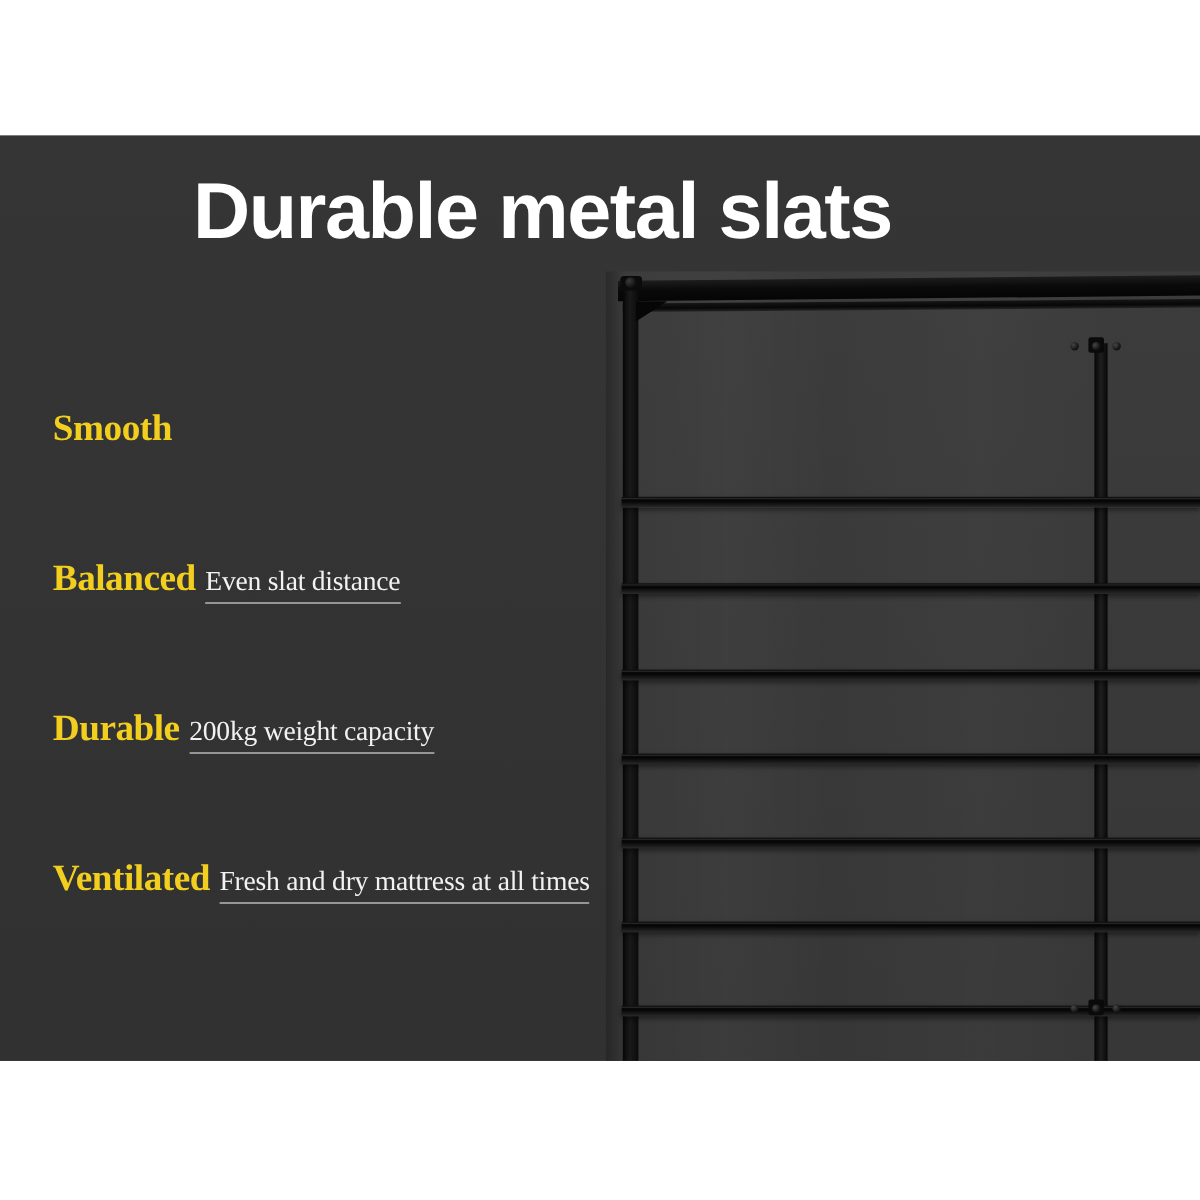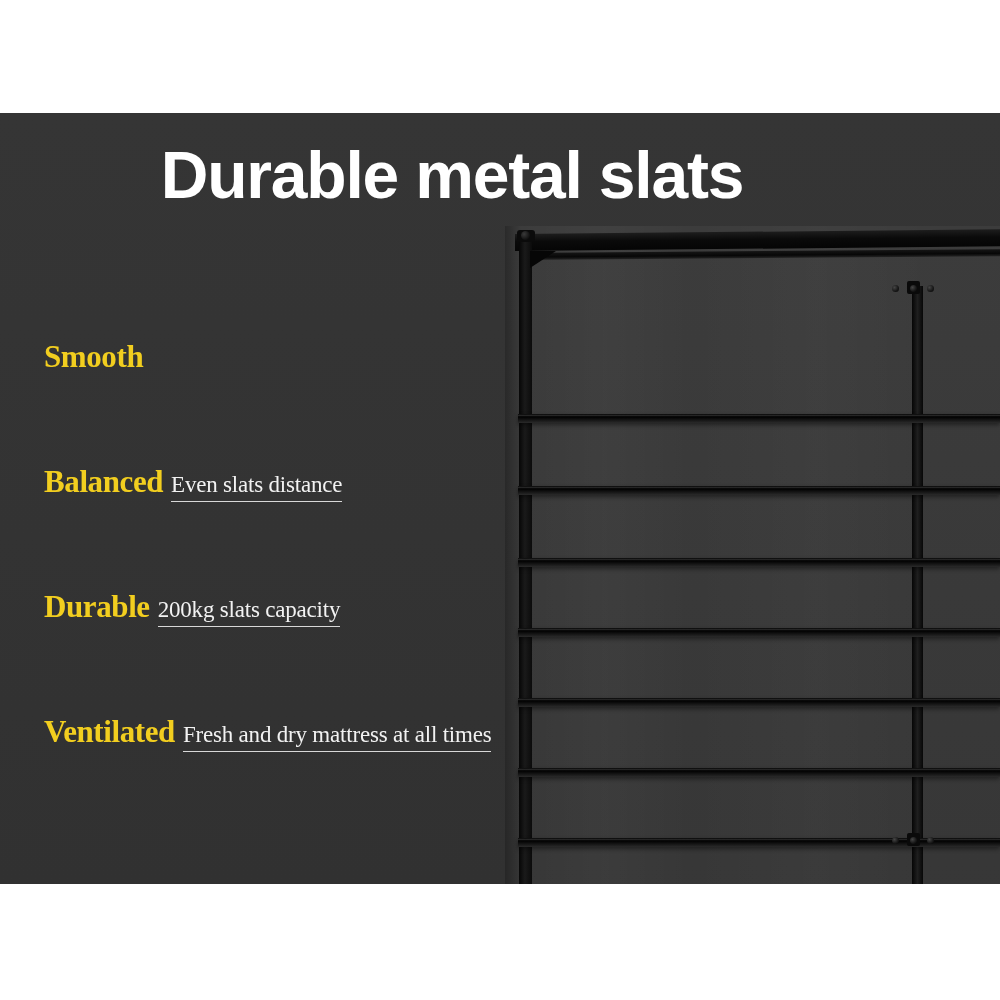--- a/index.html
+++ b/index.html
@@ -240,28 +240,28 @@
 
     <div class="features">
 
       <div class="feature-row">
         <span class="feature-term">Smooth</span>
       </div>
 
       <div class="feature-row">
         <span class="feature-term">Balanced</span>
         <span class="feature-desc-wrap">
-          <span class="feature-desc">Even slats distance</span>
+          <span class="feature-desc">Even slat distance</span>
         </span>
       </div>
 
       <div class="feature-row">
         <span class="feature-term">Durable</span>
         <span class="feature-desc-wrap">
-          <span class="feature-desc">200kg slats capacity</span>
+          <span class="feature-desc">200kg weight capacity</span>
         </span>
       </div>
 
       <div class="feature-row">
         <span class="feature-term">Ventilated</span>
         <span class="feature-desc-wrap">
           <span class="feature-desc">Fresh and dry mattress at all times</span>
         </span>
       </div>
 

